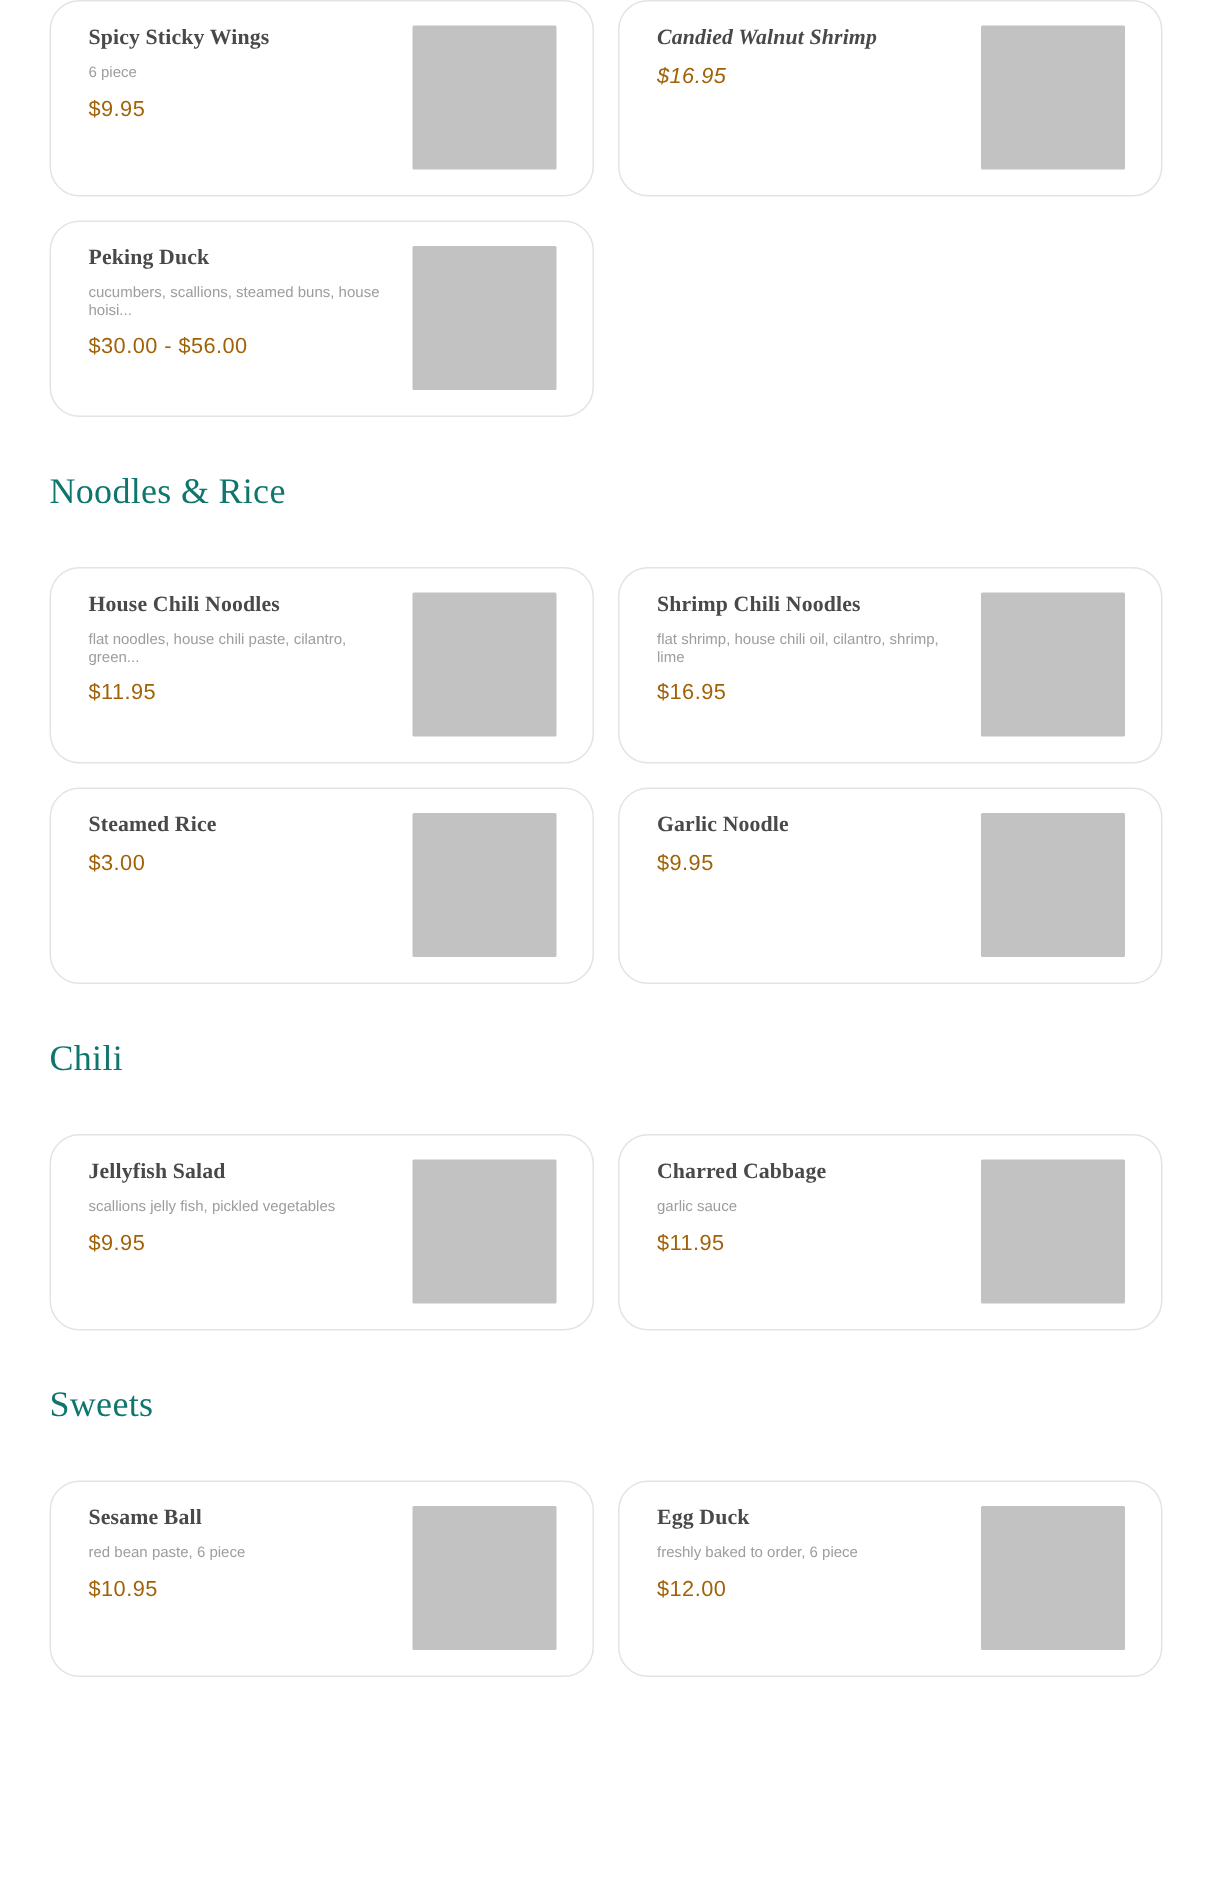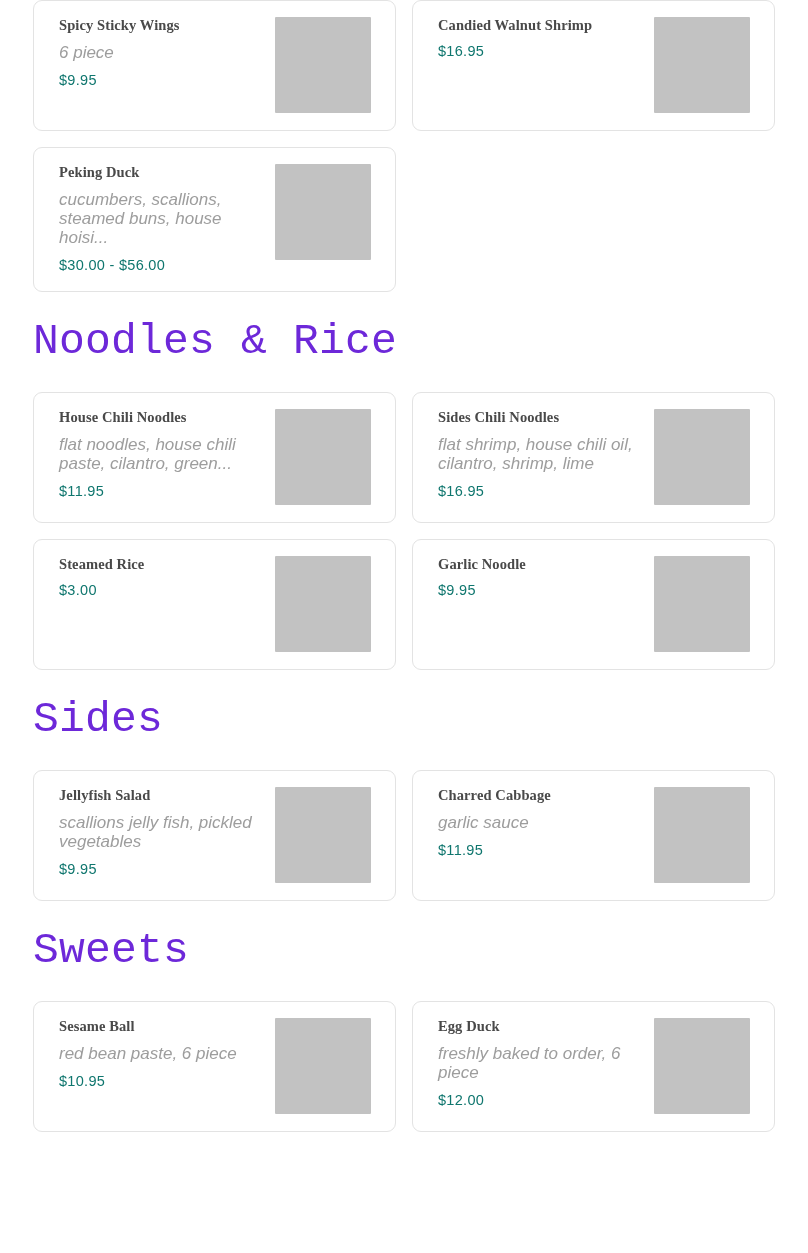--- a/index.html
+++ b/index.html
@@ -18,24 +18,24 @@
   }
 
   .page {
     width: 808px;
     padding: 0 33px;
     position: relative;
   }
 
   
   .section-title {
-    font-family: Liberation Mono, monospace;
-    font-size: 43px;
+    font-family: Liberation Serif, serif;
+    font-size: 24px;
     font-weight: 400;
-    color: #6d28d9;
+    color: #0f766e;
     letter-spacing: 0.2px;
     margin: 0;
     padding: 0;
     line-height: 1;
   }
   .section-head {
     height: 100px;
     display: flex;
     align-items: center;
   }
@@ -45,21 +45,21 @@
     display: flex;
     flex-wrap: wrap;
     gap: 16px;
     align-items: flex-start;
   }
   .card {
     width: 363px;
     min-height: 131px;
     background: #ffffff;
     border: 1px solid #e3e3e3;
-    border-radius: 9px;
+    border-radius: 20px;
     display: flex;
     justify-content: space-between;
     align-items: flex-start;
     padding: 16px 24px 16px 25px;
     overflow: hidden;
   }
   .card-body {
     flex: 1 1 auto;
     min-width: 0;
     padding-right: 8px;
@@ -69,32 +69,31 @@
     font-weight: 700;
     font-size: 14.5px;
     color: #494949;
     letter-spacing: 0.1px;
     line-height: 1.2;
     margin: 0 0 9px 0;
     white-space: nowrap;
   }
   .item-desc {
     font-family: "Liberation Sans", sans-serif;
-    font-style: italic;
-    font-size: 17px;
+    font-size: 10px;
     line-height: 1.12;
     color: #9d9d9d;
     margin: 0 0 10px 0;
     max-width: 196px;
   }
   .item-desc.wide { max-width: 200px; }
   .item-price {
     font-family: "Liberation Sans", sans-serif;
     font-size: 14.5px;
-    color: #0f766e;
+    color: #a16207;
     letter-spacing: 0.3px;
     margin: 0;
     line-height: 1.2;
   }
   .item-thumb {
     flex: 0 0 auto;
     width: 96px;
     height: 96px;
     background: #c2c2c2;
     border-radius: 1px;
@@ -112,21 +111,21 @@
 
     <div class="card" style="min-height:131px;">
       <div class="card-body">
         <div class="item-name">Spicy Sticky Wings</div>
         <div class="item-desc">6 piece</div>
         <div class="item-price">$9.95</div>
       </div>
       <div class="item-thumb"></div>
     </div>
 
-    <div class="card" style="min-height:131px;">
+    <div class="card" style="min-height:131px;font-style:italic;">
       <div class="card-body">
         <div class="item-name">Candied Walnut Shrimp</div>
         <div class="item-price">$16.95</div>
       </div>
       <div class="item-thumb"></div>
     </div>
 
     <div class="card" style="min-height:131px;">
       <div class="card-body">
         <div class="item-name">Peking Duck</div>
@@ -148,21 +147,21 @@
       <div class="card-body">
         <div class="item-name">House Chili Noodles</div>
         <div class="item-desc">flat noodles, house chili paste, cilantro, green...</div>
         <div class="item-price">$11.95</div>
       </div>
       <div class="item-thumb"></div>
     </div>
 
     <div class="card">
       <div class="card-body">
-        <div class="item-name">Sides Chili Noodles</div>
+        <div class="item-name">Shrimp Chili Noodles</div>
         <div class="item-desc wide">flat shrimp, house chili oil, cilantro, shrimp, lime</div>
         <div class="item-price">$16.95</div>
       </div>
       <div class="item-thumb"></div>
     </div>
 
     <div class="card">
       <div class="card-body">
         <div class="item-name">Steamed Rice</div>
         <div class="item-price">$3.00</div>
@@ -174,21 +173,21 @@
       <div class="card-body">
         <div class="item-name">Garlic Noodle</div>
         <div class="item-price">$9.95</div>
       </div>
       <div class="item-thumb"></div>
     </div>
 
   </div>
 
   <div class="section-head">
-    <h2 class="section-title">Sides</h2>
+    <h2 class="section-title">Chili</h2>
   </div>
 
   <div class="grid">
 
 
     <div class="card">
       <div class="card-body">
         <div class="item-name">Jellyfish Salad</div>
         <div class="item-desc wide">scallions jelly fish, pickled vegetables</div>
         <div class="item-price">$9.95</div>

